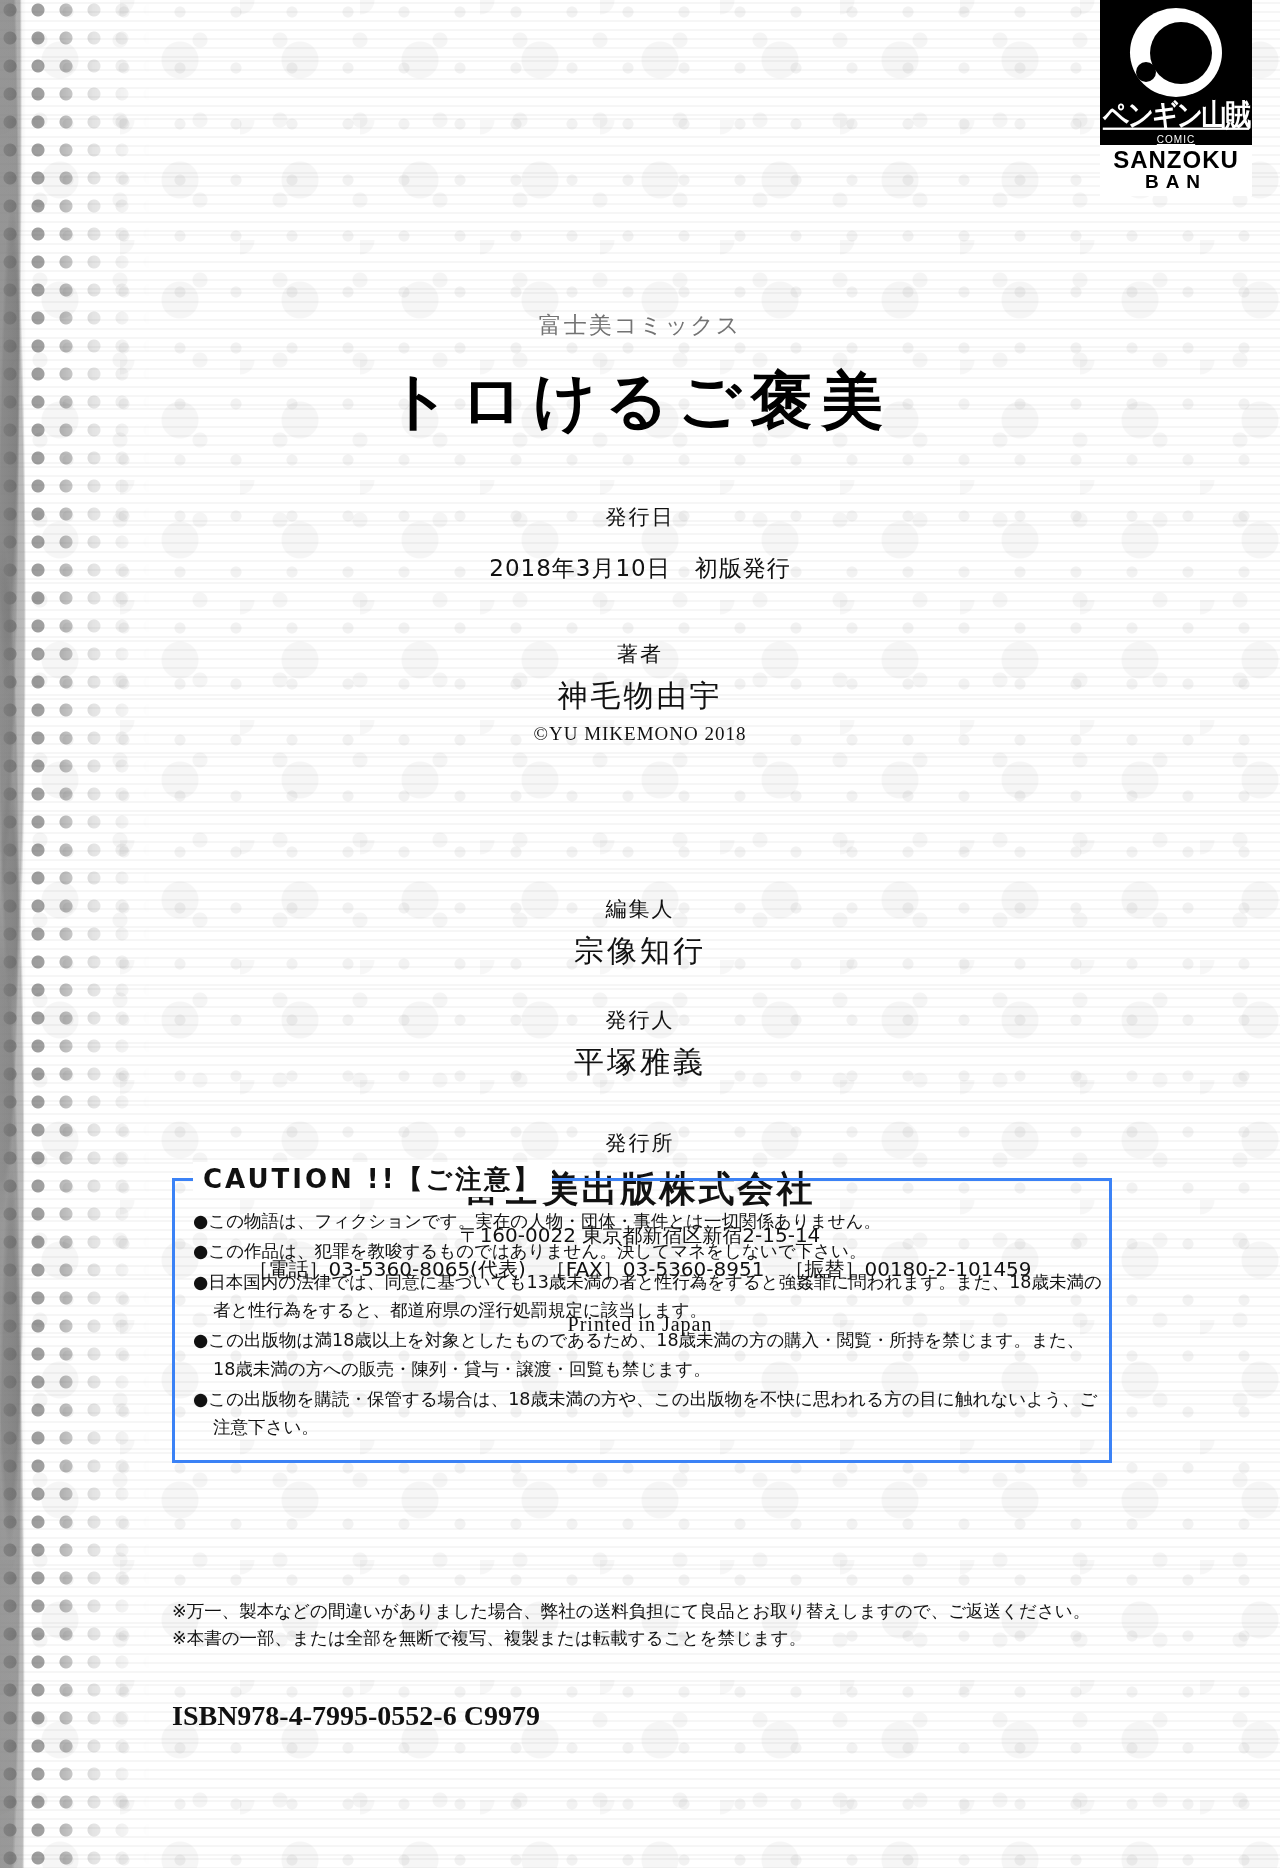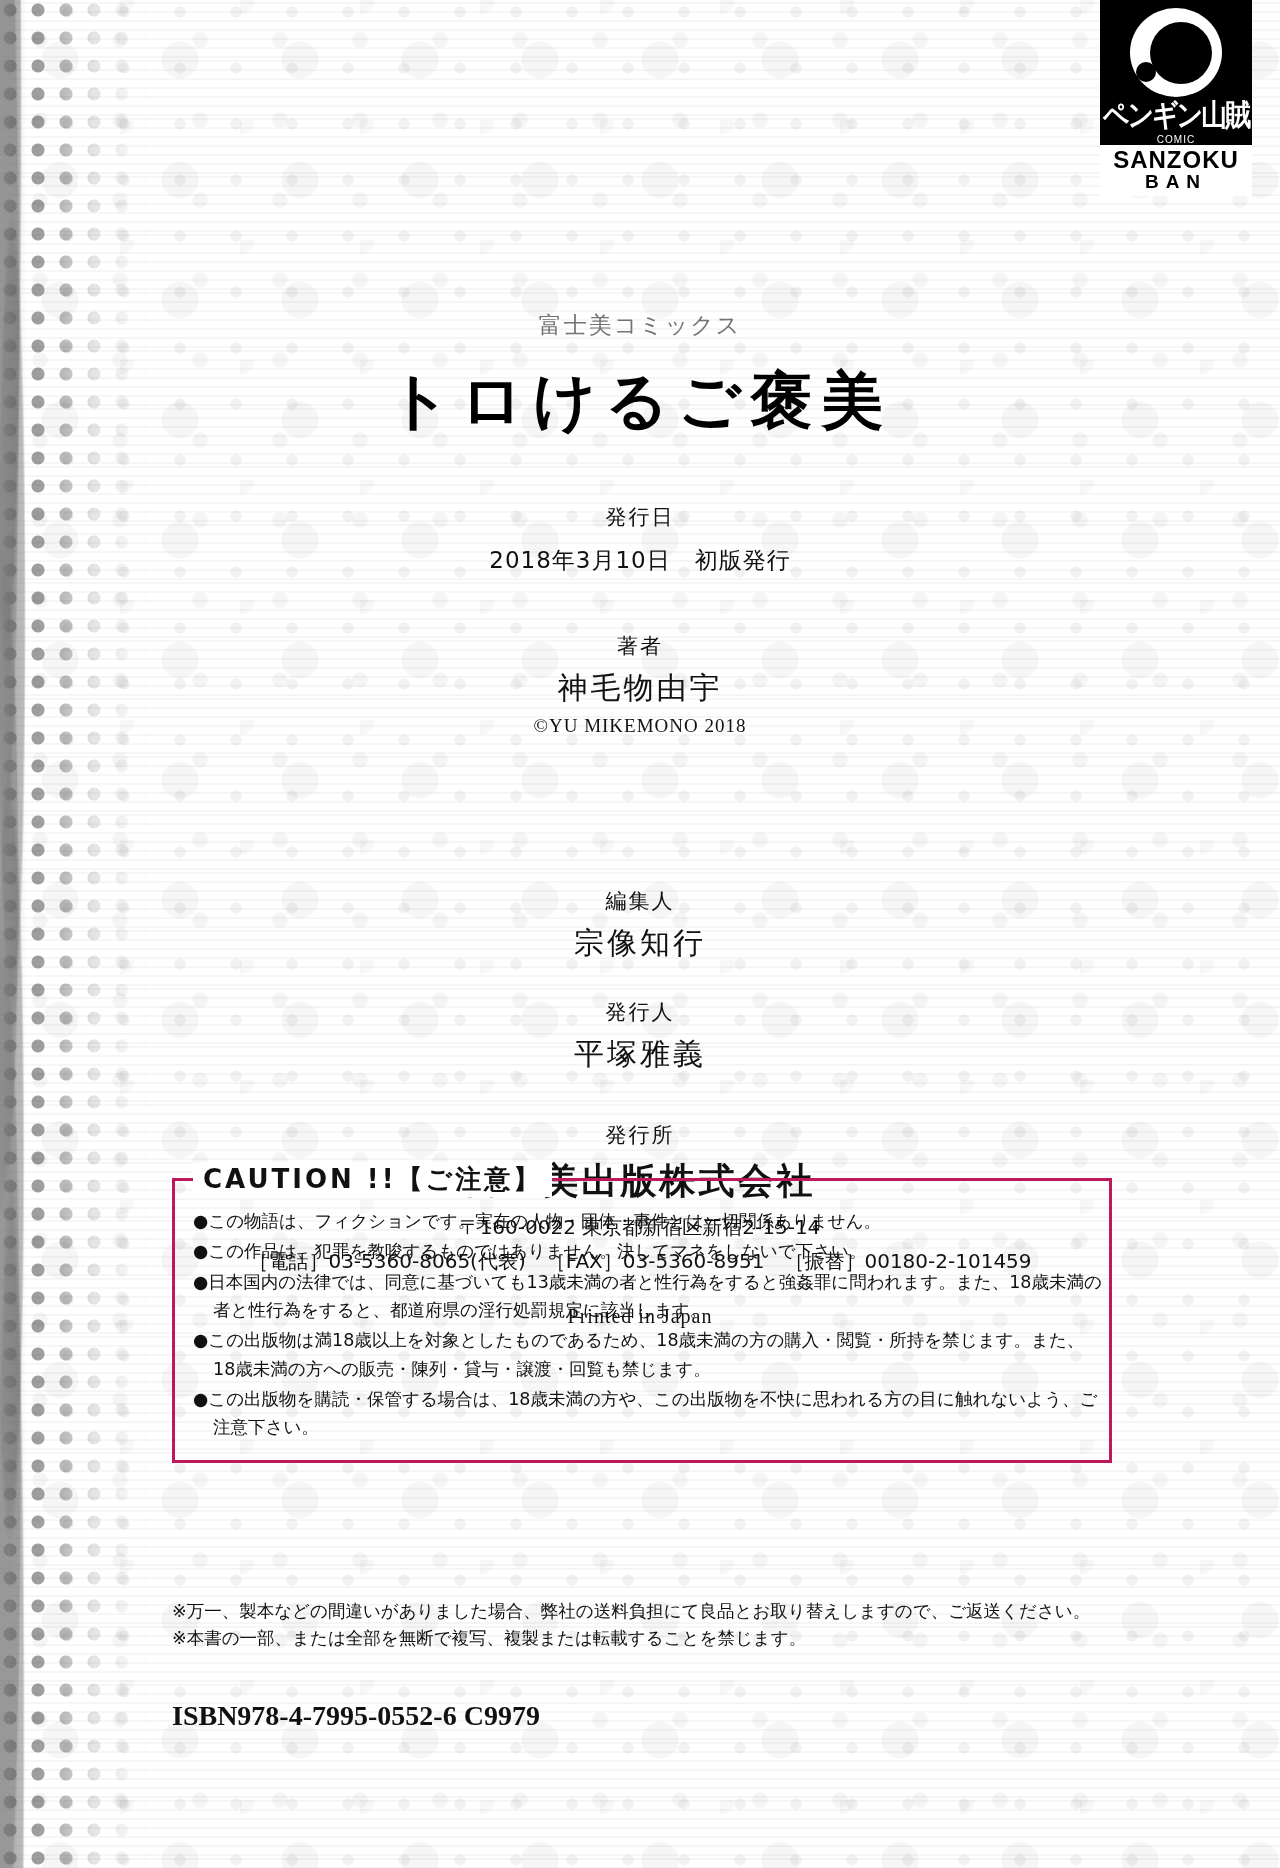--- a/index.html
+++ b/index.html
@@ -86,20 +86,21 @@
     width: 152px;
     height: 196px;
     background: #000;
     color: #fff;
     display: flex;
     flex-direction: column;
     align-items: center;
     justify-content: flex-start;
     padding-top: 6px;
     box-sizing: border-box;
+    text-decoration: underline;
   }
   .logo-moon {
     width: 92px;
     height: 92px;
     position: relative;
     margin-top: 2px;
   }
   .logo-moon .outer {
     position: absolute;
     inset: 0;
@@ -179,21 +180,21 @@
   }
   .blk { margin-top: 34px; }
   .blk .head {
     font-family: "DejaVu Sans", sans-serif;
     font-size: 21px;
     letter-spacing: 2px;
   }
   .blk .val {
     font-family: "DejaVu Sans", sans-serif;
     font-size: 23px;
-    margin-top: 14px;
+    margin-top: 22px;
     letter-spacing: 1px;
   }
   .blk .val.big {
     font-size: 30px;
     letter-spacing: 3px;
     margin-top: 8px;
   }
   .blk .val.xbig {
     font-size: 36px;
     letter-spacing: 3px;
@@ -232,21 +233,21 @@
 
   
   .caution {
     position: absolute;
     left: 172px;
     top: 1178px;
     width: 940px;
     box-sizing: border-box;
   }
   .caution-frame {
-    border: 3px solid #be185d;
+    border: 3px solid #3b82f6;
     padding: 26px 4px 16px 18px;
     position: relative;
   }
   .caution-title {
     position: absolute;
     top: -19px;
     left: 18px;
     background: #fff;
     padding: 0 10px;
     font-family: "DejaVu Sans", sans-serif;

